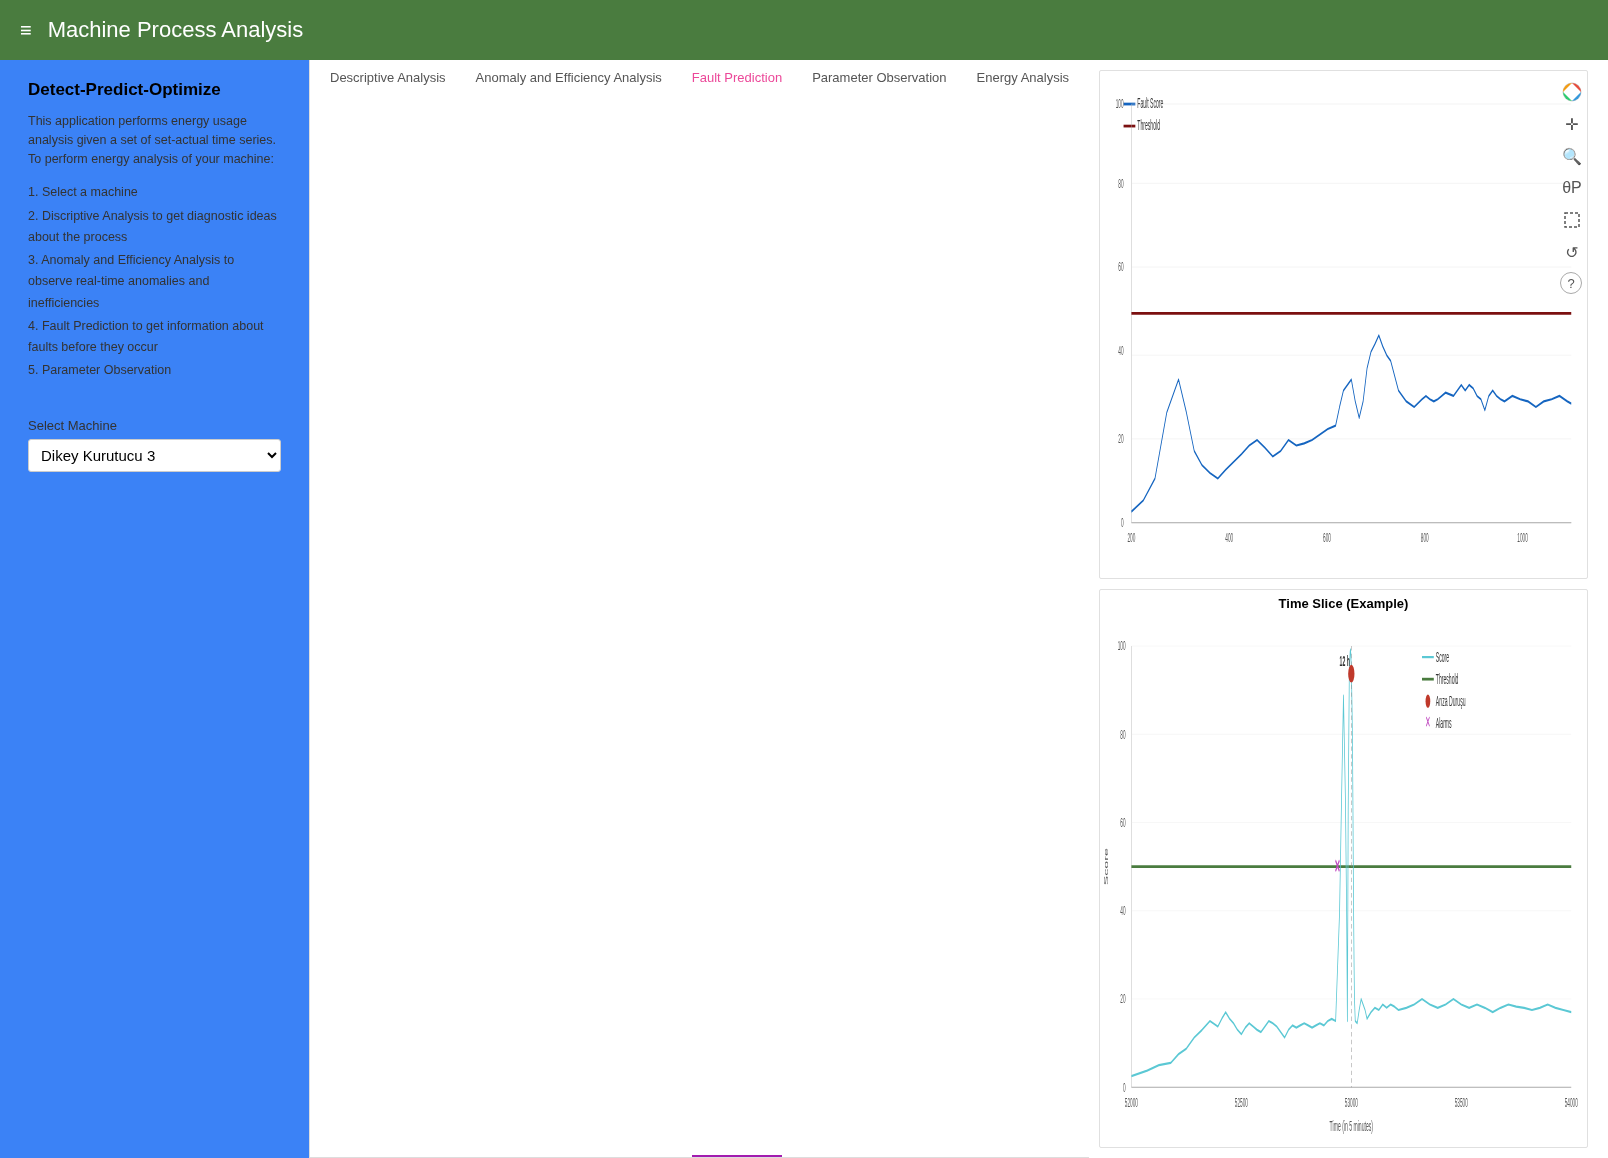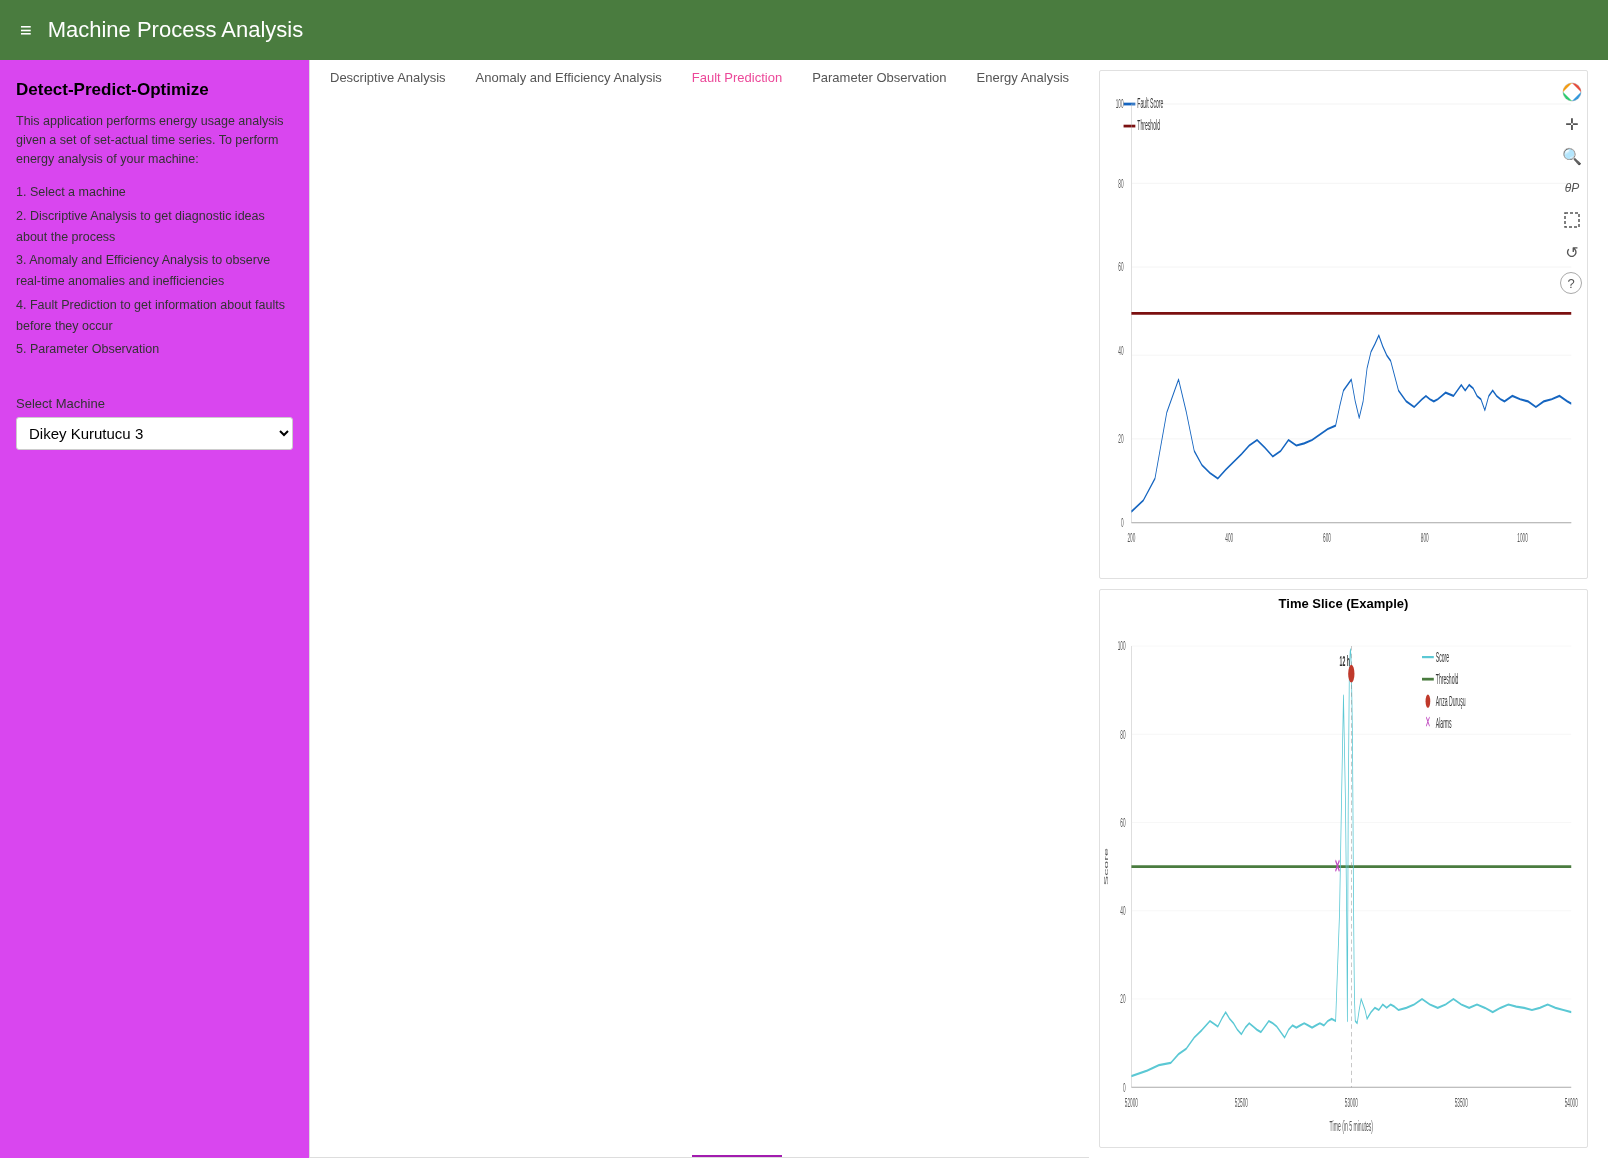--- a/index.html
+++ b/index.html
@@ -21,23 +21,23 @@
     
     .main {
       display: flex;
       height: calc(1158px - 60px);
     }
 
     
     .sidebar {
       width: 310px;
       min-width: 310px;
-      background: #d946ef;
+      background: #3b82f6;
       border-right: 1px solid #ddd;
-      padding: 20px 16px;
+      padding: 20px 28px;
       overflow-y: auto;
     }
     .sidebar-title {
       font-size: 17px;
       font-weight: bold;
       margin-bottom: 12px;
     }
     .sidebar-desc {
       font-size: 12.5px;
       color: #333;
@@ -193,21 +193,21 @@
           <svg width="20" height="20" viewBox="0 0 20 20">
             <circle cx="10" cy="10" r="9" fill="none" stroke="#ccc" stroke-width="1"></circle>
             <path d="M10 1 A9 9 0 0 1 19 10" fill="#e74c3c"></path>
             <path d="M19 10 A9 9 0 0 1 10 19" fill="#3498db"></path>
             <path d="M10 19 A9 9 0 0 1 1 10" fill="#2ecc71"></path>
             <path d="M1 10 A9 9 0 0 1 10 1" fill="#f39c12"></path>
           </svg>
         </div>
         <div class="toolbar-icon" title="Move">✛</div>
         <div class="toolbar-icon" title="Zoom">🔍</div>
-        <div class="toolbar-icon" title="Inspect" style="font-size:12px;font-style:italic;">θP</div>
+        <div class="toolbar-icon" title="Inspect" style="font-size:16px;">θP</div>
         <div class="toolbar-icon" title="Select">
           <svg width="18" height="18" viewBox="0 0 18 18">
             <rect x="2" y="2" width="14" height="14" fill="none" stroke="#555" stroke-width="1.5" stroke-dasharray="3,2"></rect>
           </svg>
         </div>
         <div class="toolbar-icon" title="Refresh">↺</div>
         <div class="toolbar-icon" title="Help" style="border:1px solid #aaa; border-radius:50%; width:22px; height:22px; font-size:13px;">?</div>
       </div>
 
       <div class="chart-container chart-top">

